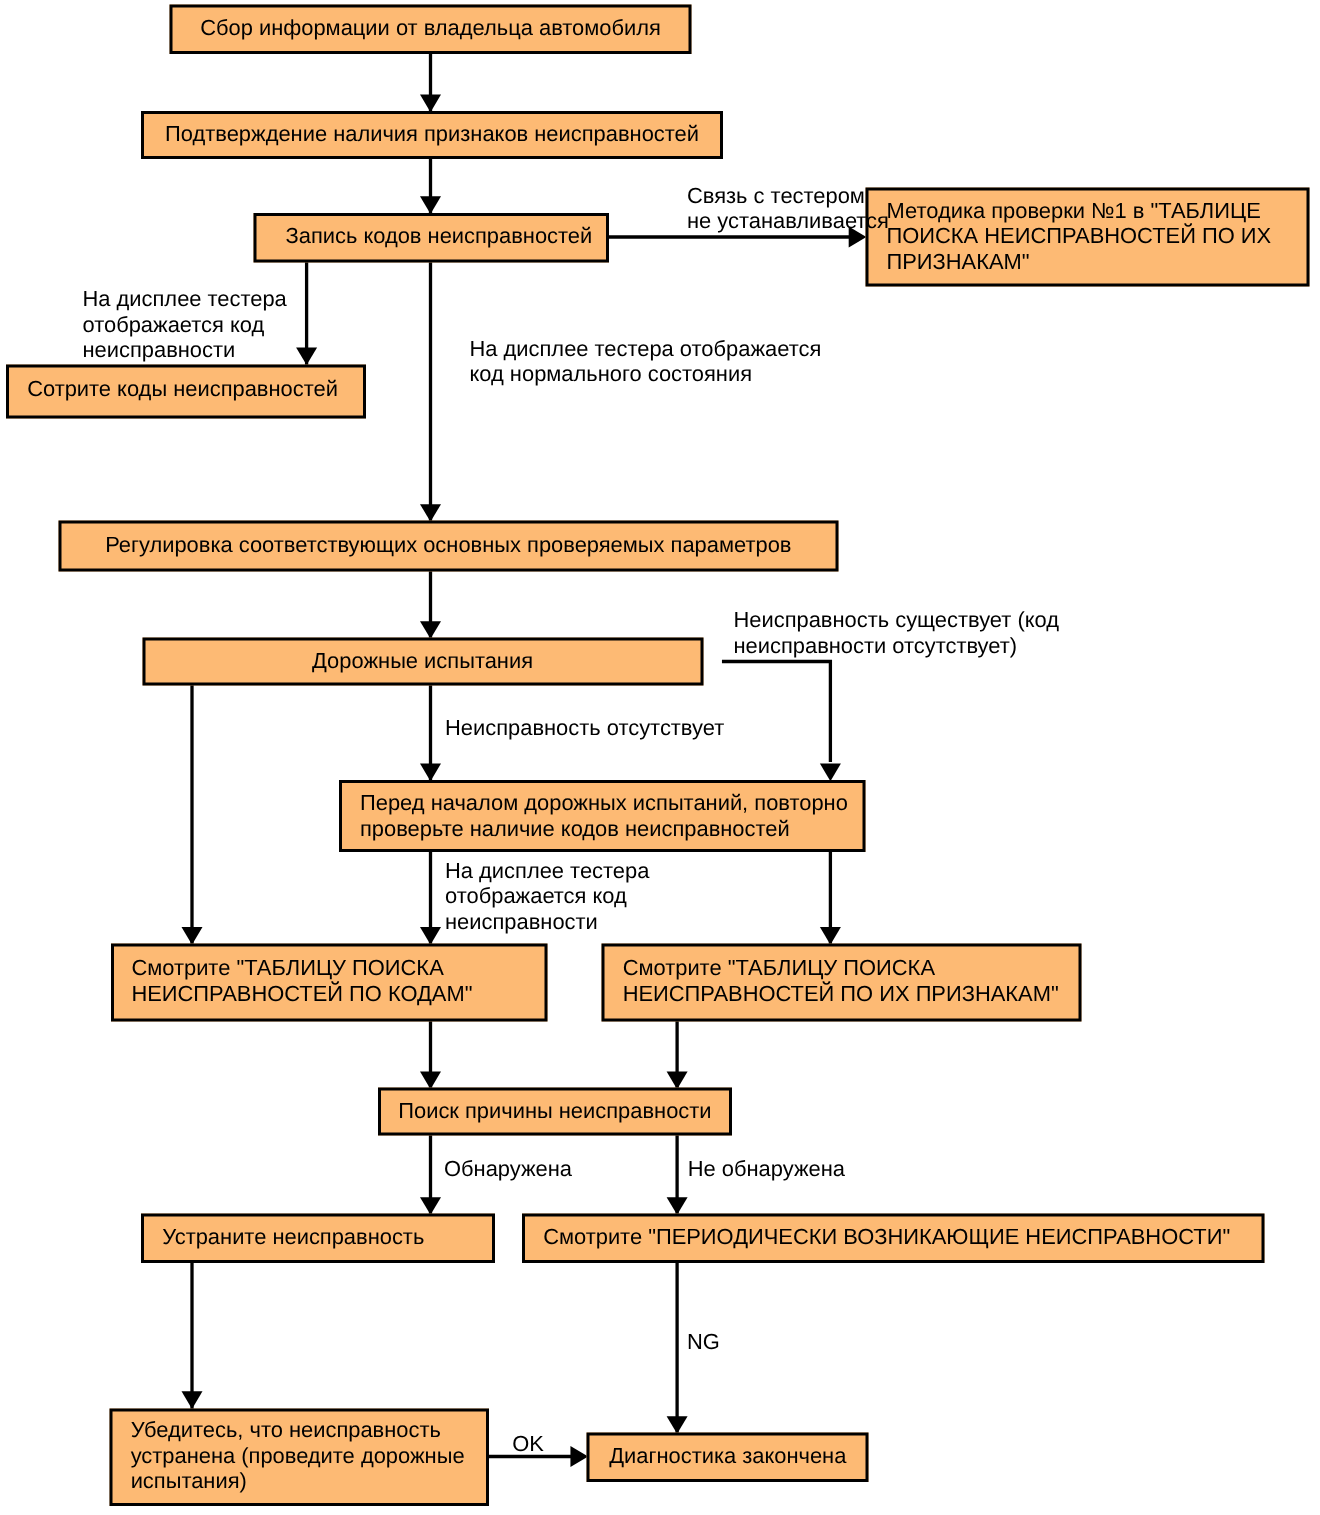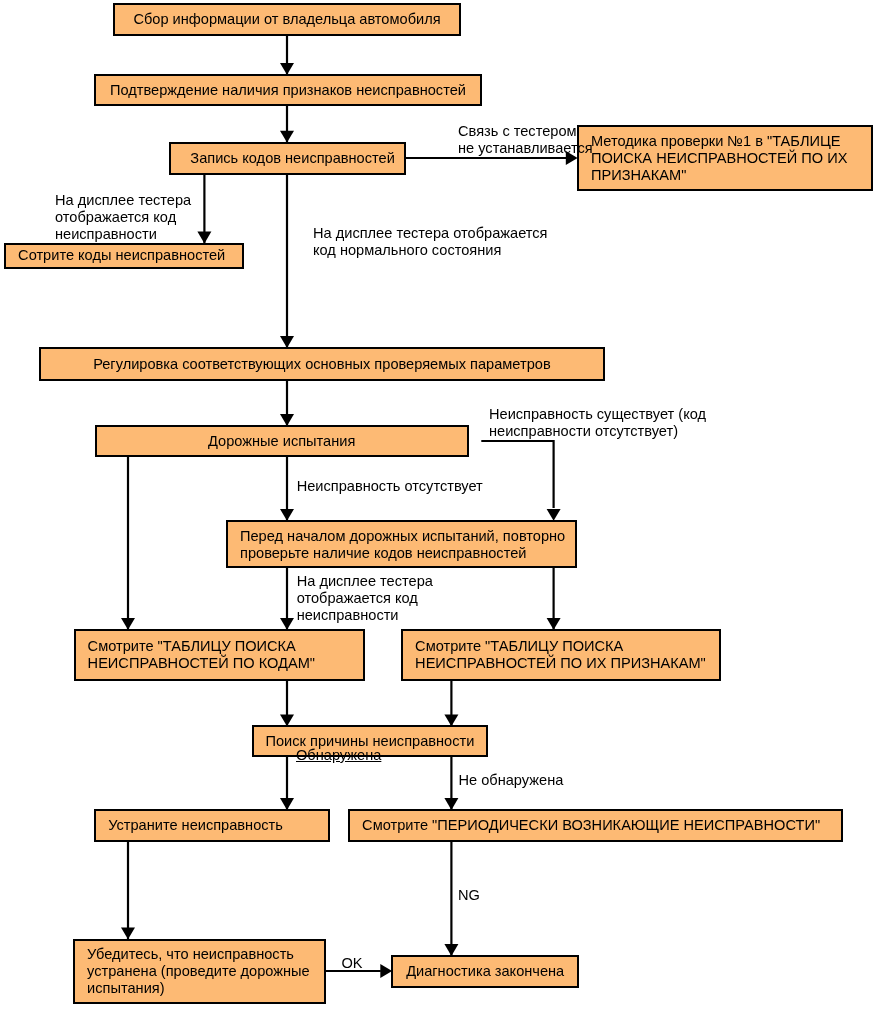--- a/index.html
+++ b/index.html
@@ -65,24 +65,24 @@
       <div class="line">Подтверждение наличия признаков неисправностей</div>
     </div>
     <div class="node center" style="left: 169.4px; top: 141.8px; width: 236.4px; height: 32.9px; padding-left: 10px;">
       <div class="line">Запись кодов неисправностей</div>
     </div>
     <div class="node left" style="left: 577px; top: 125.3px; width: 296px; height: 66.2px; padding-top: 0.6px;">
       <div class="line">Методика проверки №1 в "ТАБЛИЦЕ</div>
       <div class="line">ПОИСКА НЕИСПРАВНОСТЕЙ ПО ИХ</div>
       <div class="line">ПРИЗНАКАМ"</div>
     </div>
-    <div class="node left" style="left: 4.1px; top: 242.6px; width: 239.8px; height: 26px;">
+    <div class="node left" style="left: 4.1px; top: 242.6px; width: 239.8px; height: 36px;">
       <div class="line">Сотрите коды неисправностей</div>
     </div>
-    <div class="node center" style="left: 38.9px; top: 347.4px; width: 566px; height: 33.4px; padding-top: 0.8px;">
+    <div class="node center" style="left: 38.9px; top: 347.4px; width: 520px; height: 33.4px; padding-top: 0.8px;">
       <div class="line">Регулировка соответствующих основных проверяемых параметров</div>
     </div>
     <div class="node center" style="left: 94.7px; top: 425.1px; width: 374px; height: 32px;">
       <div class="line">Дорожные испытания</div>
     </div>
     <div class="node left" style="left: 226px; top: 520px; width: 351px; height: 48px; padding-top: 2.8px;">
       <div class="line">Перед началом дорожных испытаний, повторно</div>
       <div class="line">проверьте наличие кодов неисправностей</div>
     </div>
     <div class="node left" style="left: 73.6px; top: 629px; width: 291.1px; height: 51.9px;">
@@ -109,17 +109,17 @@
     </div>
     <div class="node center" style="left: 391.3px; top: 955.1px; width: 187.8px; height: 32.6px;">
       <div class="line">Диагностика закончена</div>
     </div>
     <div class="edge-label" style="left: 426px; top: 123.3px; width: 118px; text-align: center; margin-left: 32px;"><div>Связь с тестером</div><div>не устанавливается</div></div>
     <div class="edge-label" style="left: 55px; top: 191.5px;"><div>На дисплее тестера</div><div>отображается код</div><div>неисправности</div></div>
     <div class="edge-label" style="left: 313px; top: 210.1px; margin-top: 15px;"><div>На дисплее тестера отображается</div><div>код нормального состояния</div></div>
     <div class="edge-label" style="left: 489px; top: 405.6px;"><div>Неисправность существует (код</div><div>неисправности отсутствует)</div></div>
     <div class="edge-label" style="left: 296.7px; top: 478px; text-align: center;"><div>Неисправность отсутствует</div></div>
     <div class="edge-label" style="left: 296.7px; top: 573px;"><div>На дисплее тестера</div><div>отображается код</div><div>неисправности</div></div>
-    <div class="edge-label" style="left: 296px; top: 747px; text-decoration: underline;"><div>Обнаружена</div></div>
+    <div class="edge-label" style="left: 296px; top: 772px;"><div>Обнаружена</div></div>
     <div class="edge-label" style="left: 458.5px; top: 772px;"><div>Не обнаружена</div></div>
     <div class="edge-label" style="left: 458px; top: 886.5px;"><div>NG</div></div>
     <div class="edge-label" style="left: 341.5px; top: 954.5px;"><div>OK</div></div>
   </div>
 
 </body></html>

